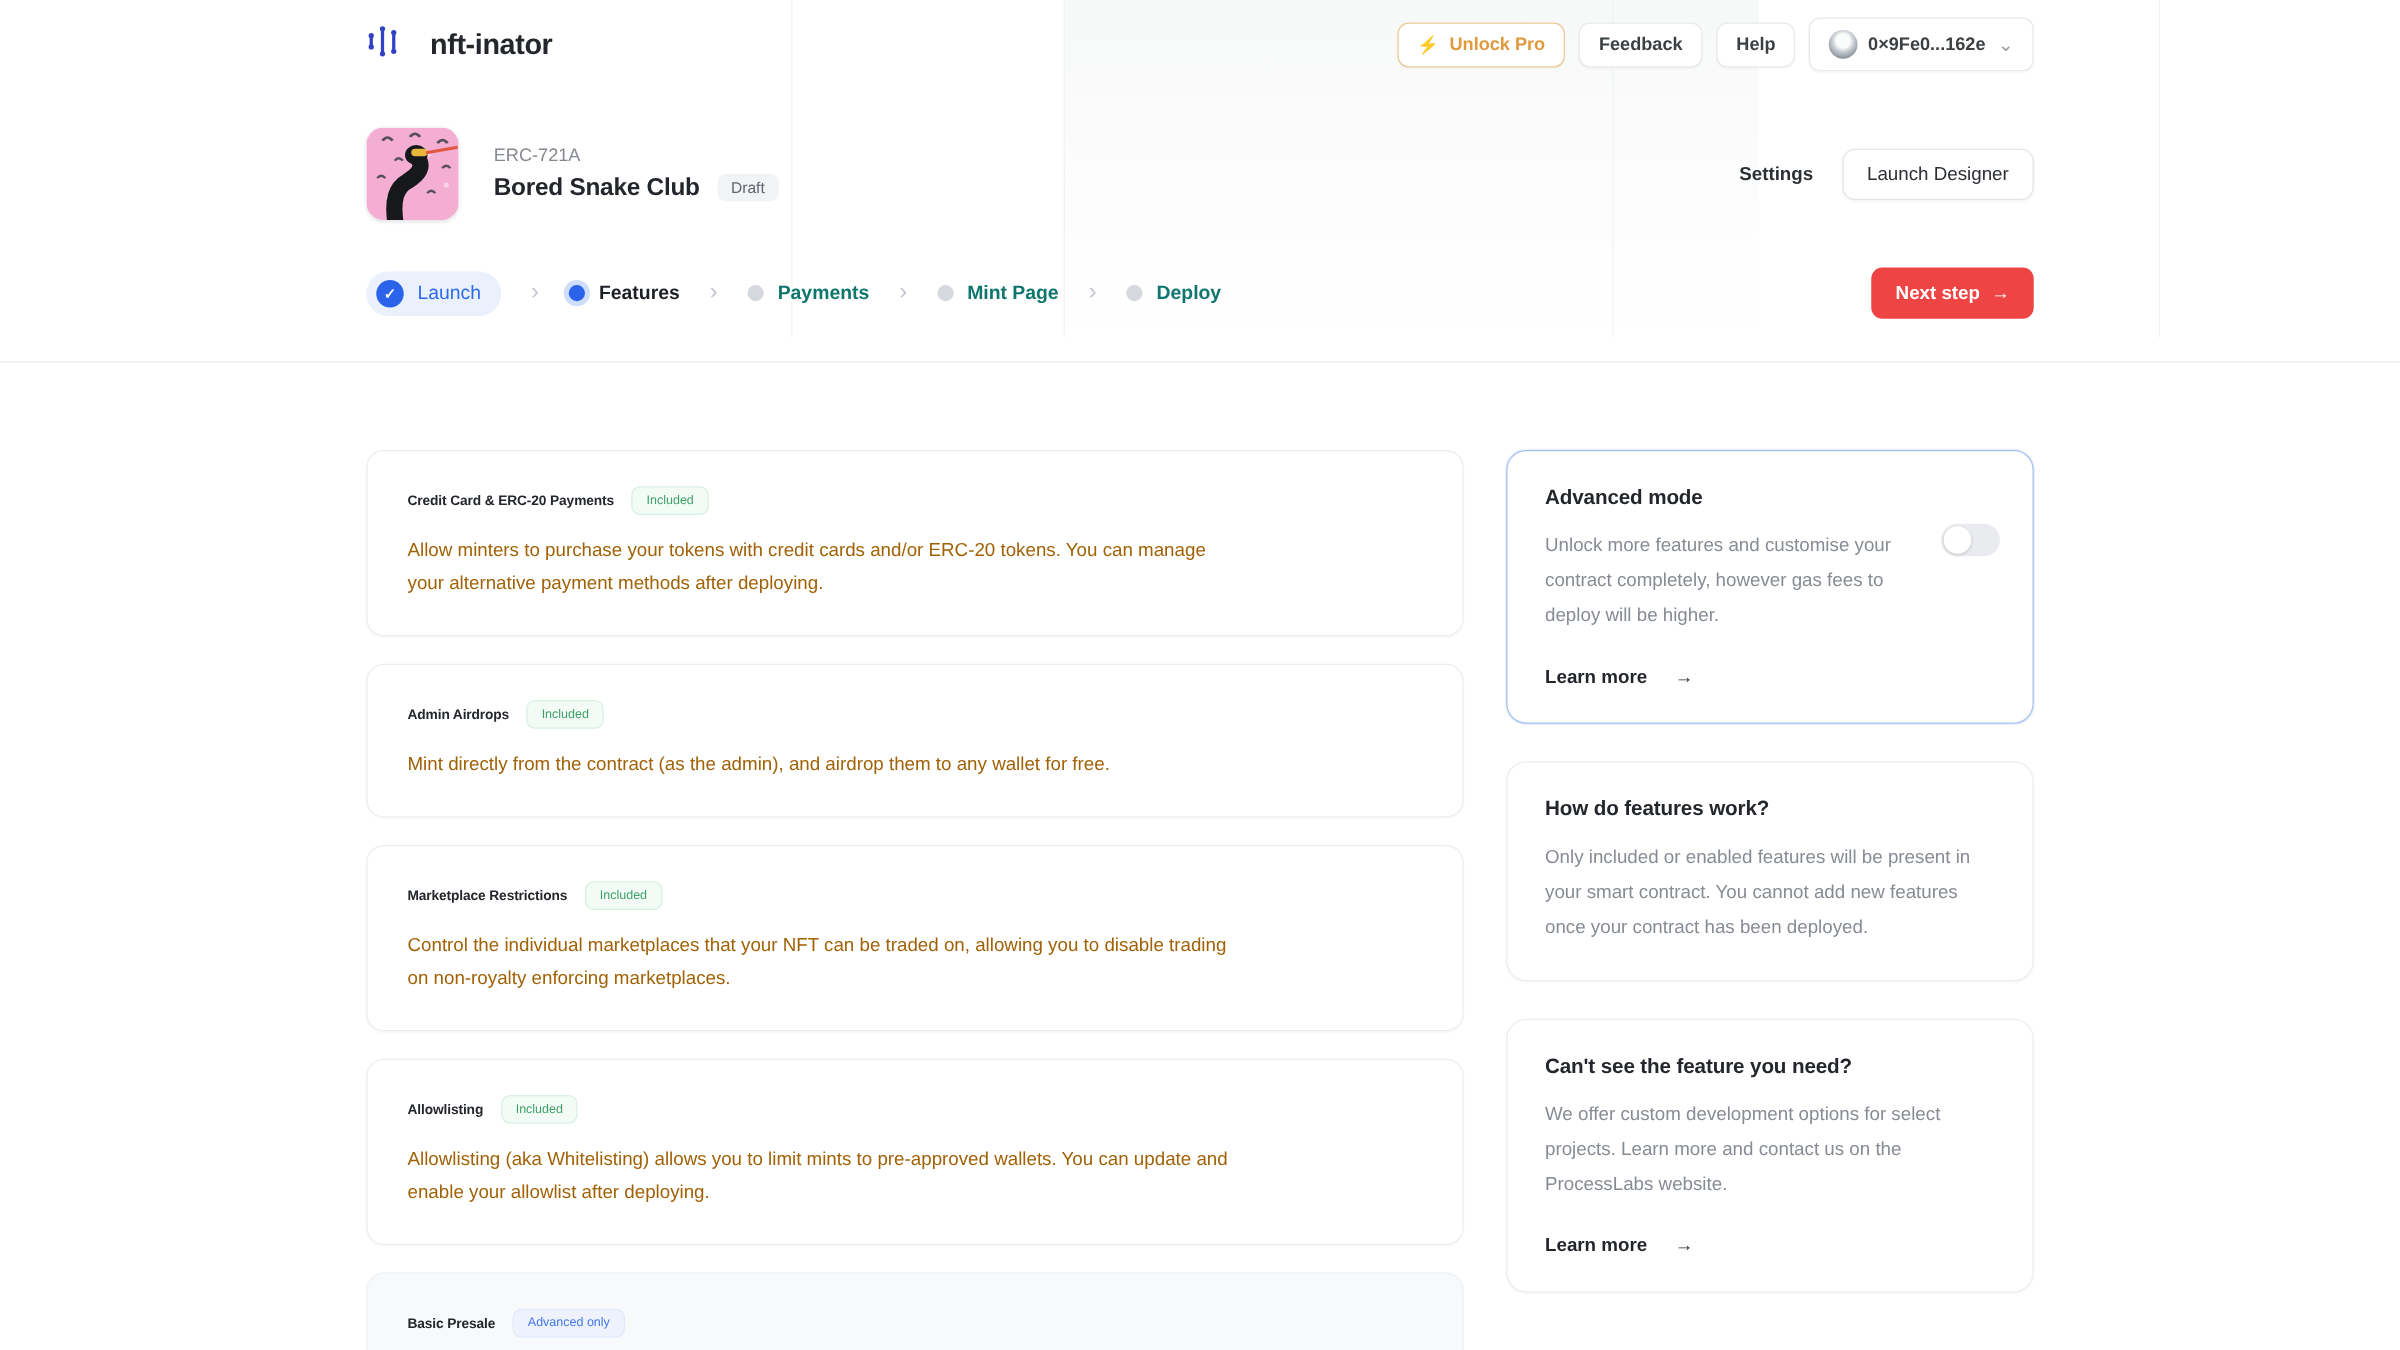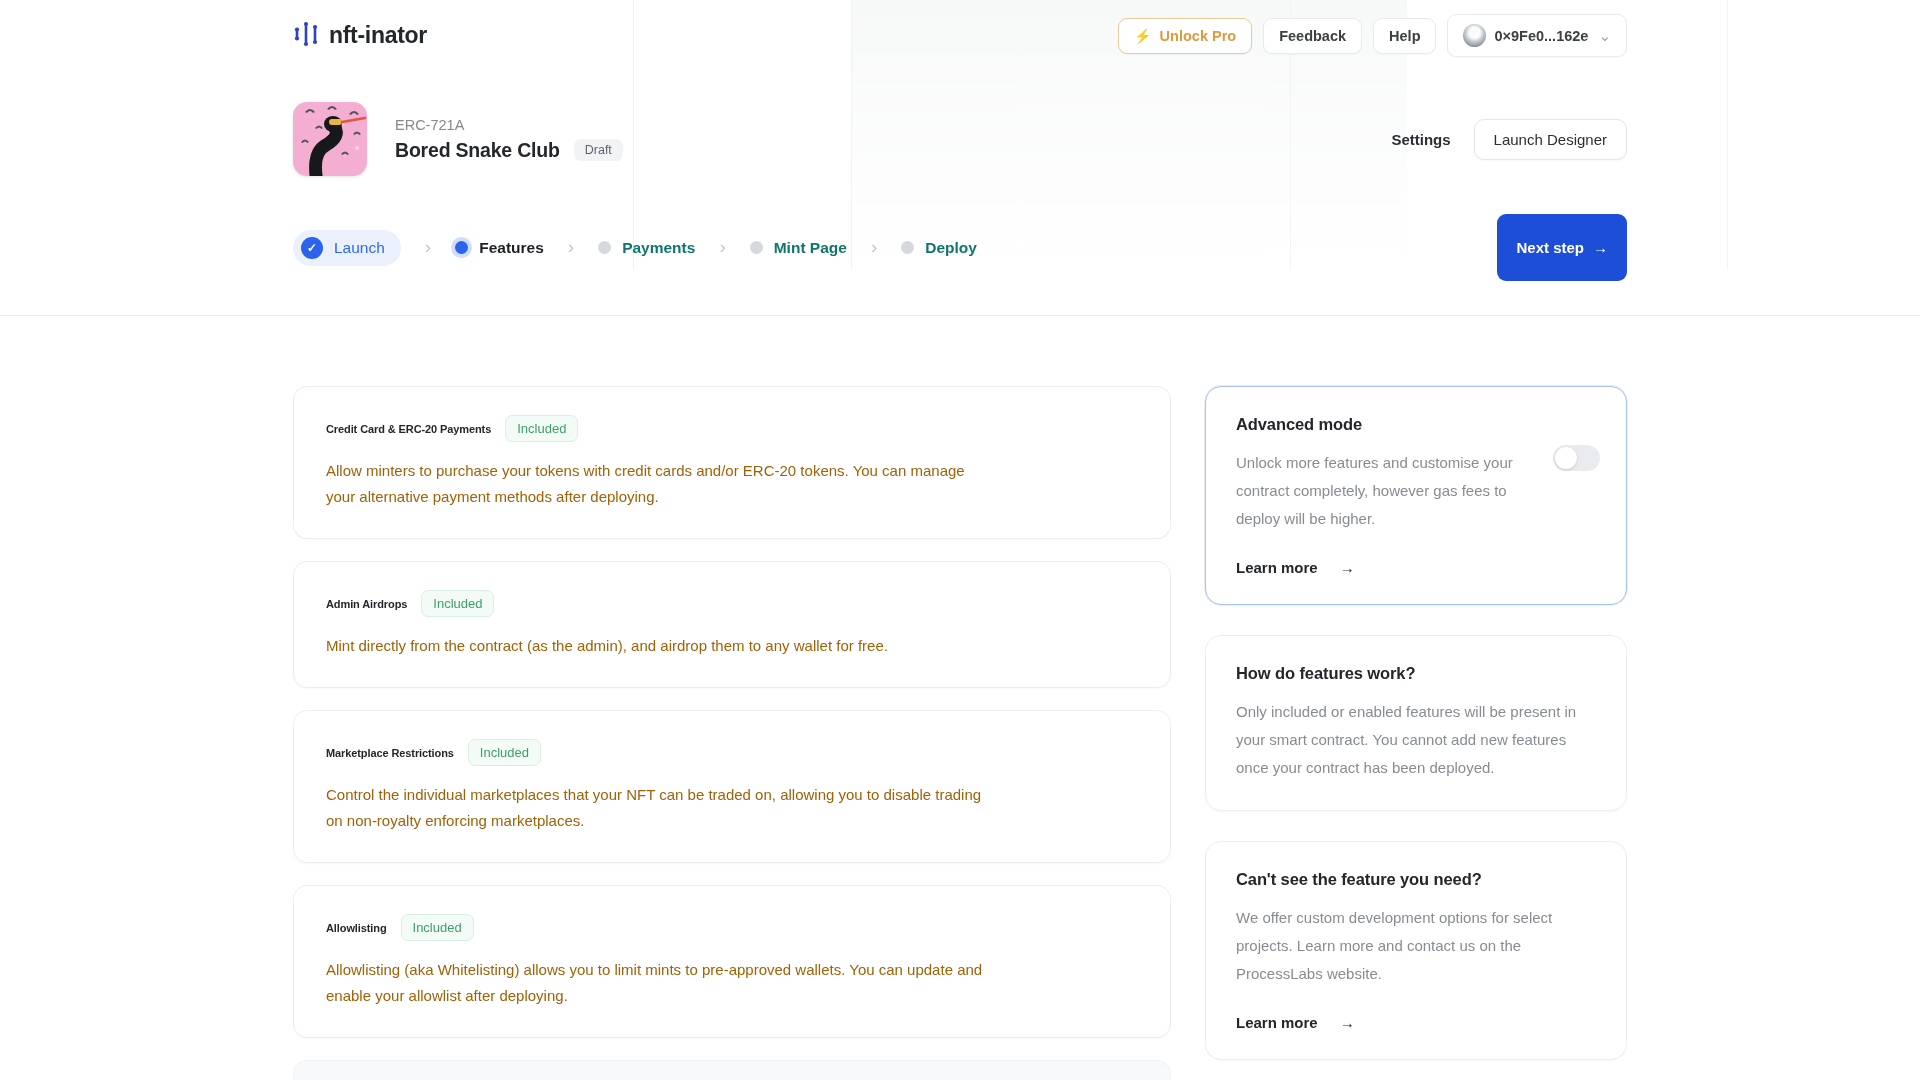--- a/index.html
+++ b/index.html
@@ -10,21 +10,21 @@
   .bg-line { position:absolute; top:0; width:1px; height:270px; background:#f2f3f5; z-index:0; }
   .bg-tint { position:absolute; top:0; left:851px; width:556px; height:300px;
     background:linear-gradient(180deg,#f7f9f8 0%, rgba(255,255,255,0) 90%); z-index:0; }
 
   .shell { width:1334px; margin:0 auto; position:relative; z-index:2; }
 
   
   .topbar-wrap { border-bottom:1px solid #ededf0; padding-bottom:34px; position:relative; z-index:1; }
 
   .header-row { display:flex; align-items:center; padding-top:15px; height:56px; }
-  .logo { display:flex; align-items:center; gap:9px; cursor:pointer; }
+  .logo { display:flex; align-items:center; gap:24px; cursor:pointer; }
   .logo-text { font-size:23px; font-weight:700; letter-spacing:-0.3px; color:#23262b; }
   .header-actions { margin-left:auto; display:flex; align-items:center; gap:11px; }
   .chip-btn { display:flex; align-items:center; gap:8px; background:#fff; border:1px solid #e8eaed;
     border-radius:9px; padding:9px 15px; font-size:14.5px; font-weight:700; color:#3c4043; cursor:pointer;
     box-shadow:0 1px 1px rgba(16,24,40,.03); }
   .chip-btn--pro { border-color:#eacb96; color:#e09a3e; }
   .bolt { font-size:14px; color:#f2a33c; }
   .wallet-avatar { width:23px; height:23px; border-radius:50%;
     background:radial-gradient(circle at 50% 38%, #fafbfb 0 30%, #c6ccd2 48%, #7e858d 82%); }
   .chev-down { color:#9aa0a6; font-size:15px; font-weight:400; margin-left:2px; }
@@ -50,35 +50,35 @@
   .step { display:flex; align-items:center; gap:11px; cursor:pointer; }
   .step-pill { background:#eaf1fd; border-radius:20px; padding:7px 16px 7px 8px; }
   .check-circle { width:22px; height:22px; border-radius:50%; background:#2b63ea; color:#fff;
     font-size:12px; font-weight:700; display:flex; align-items:center; justify-content:center; }
   .step-label { font-size:15.5px; font-weight:700; color:#0f766e; }
   .step--complete .step-label { color:#2d6bec; font-weight:400; }
   .step--current .step-label { color:#1c1f23; font-weight:700; }
   .dot { width:13px; height:13px; border-radius:50%; background:#d5d8dd; }
   .dot--current { background:#2b63ea; box-shadow:0 0 0 4px #cfdefb; }
   .step-sep { color:#c3c7cd; font-size:19px; font-weight:400; line-height:1; padding-bottom:2px; }
-  .btn-primary { margin-left:auto; background:#1d4ed8; color:#fff; border:none; border-radius:9px;
-    padding:25px 19px; font-size:15px; font-weight:700; display:flex; align-items:center; gap:9px;
+  .btn-primary { margin-left:auto; background:#ef4444; color:#fff; border:none; border-radius:9px;
+    padding:12px 19px; font-size:15px; font-weight:700; display:flex; align-items:center; gap:9px;
     cursor:pointer; font-family:inherit; }
 
   
   .main { display:flex; gap:34px; padding-top:70px; }
   .col-left { width:878px; }
   .col-right { width:422px; }
 
   .card { background:#fff; border:1px solid #ecedf0; border-radius:14px; padding:28px 32px;
     margin-bottom:22px; position:relative; box-shadow:0 1px 2px rgba(16,24,40,.03); }
   .card--muted { background:#f8f9fb; border-color:#eef0f3; box-shadow:none; }
   .card-title-row { display:flex; align-items:center; gap:14px; }
   .card-title { font-size:11px; font-weight:700; letter-spacing:-0.1px; color:#23262b; }
-  .badge { font-size:13px; padding:5px 11px; border-radius:7px; font-weight:400; }
+  .badge { font-size:10px; padding:5px 11px; border-radius:7px; font-weight:400; }
   .badge--included { color:#3f9f68; background:#f2fbf5; border:1px solid #d8f0e1; }
   .badge--advanced { color:#4477e6; background:#edf2fc; border:1px solid #e2eafa; }
   .card-desc { margin-top:16px; font-size:15px; line-height:26px; color:#a16207; max-width:658px; }
 
   .aside-card { background:#fff; border:1px solid #ecedf0; border-radius:16px; padding:28px 30px;
     margin-bottom:30px; position:relative; box-shadow:0 1px 2px rgba(16,24,40,.03); }
   .aside-card--accent { border:1.5px solid #a6c2f0; box-shadow:0 0 0 1px rgba(166,194,240,.25); }
   .aside-title { font-size:16.5px; font-weight:700; letter-spacing:-0.1px; }
   .aside-desc { margin-top:15px; font-size:15px; line-height:28px; color:#878c93; max-width:310px; }
   .aside-card--plain .aside-desc { max-width:348px; }

